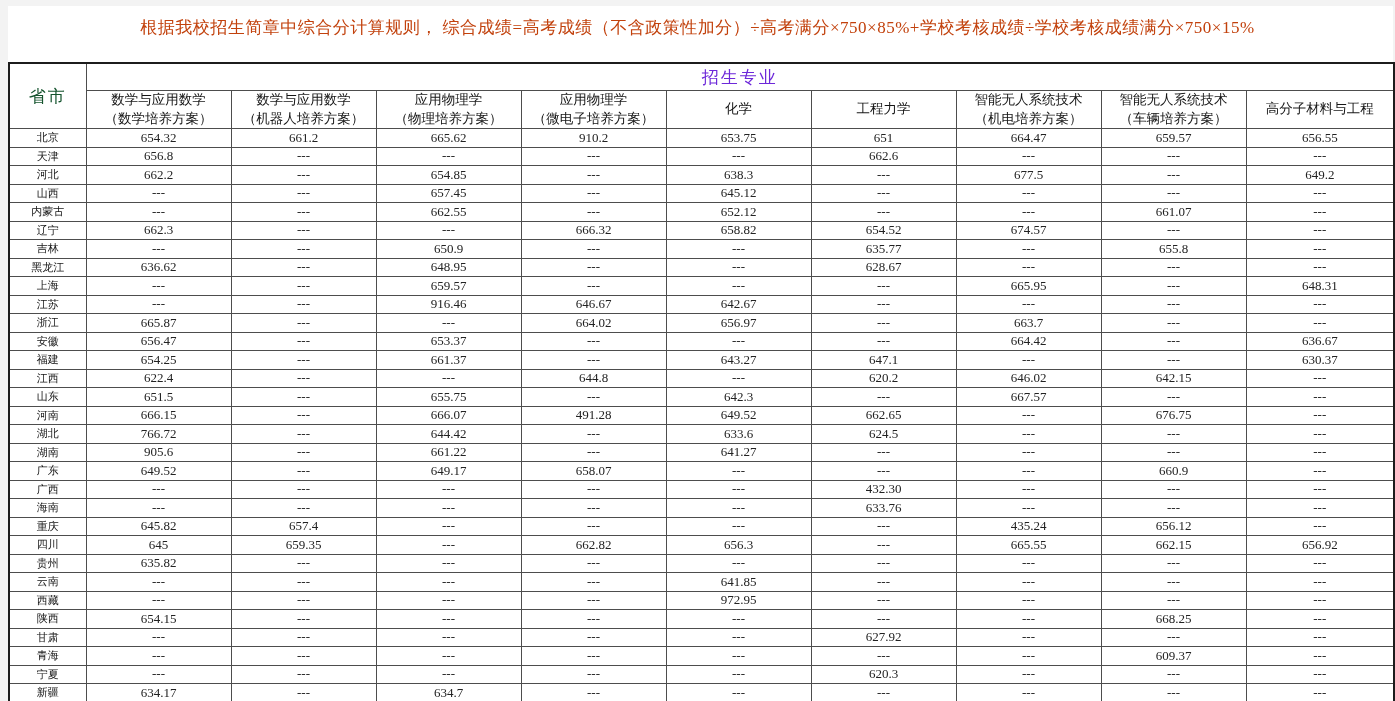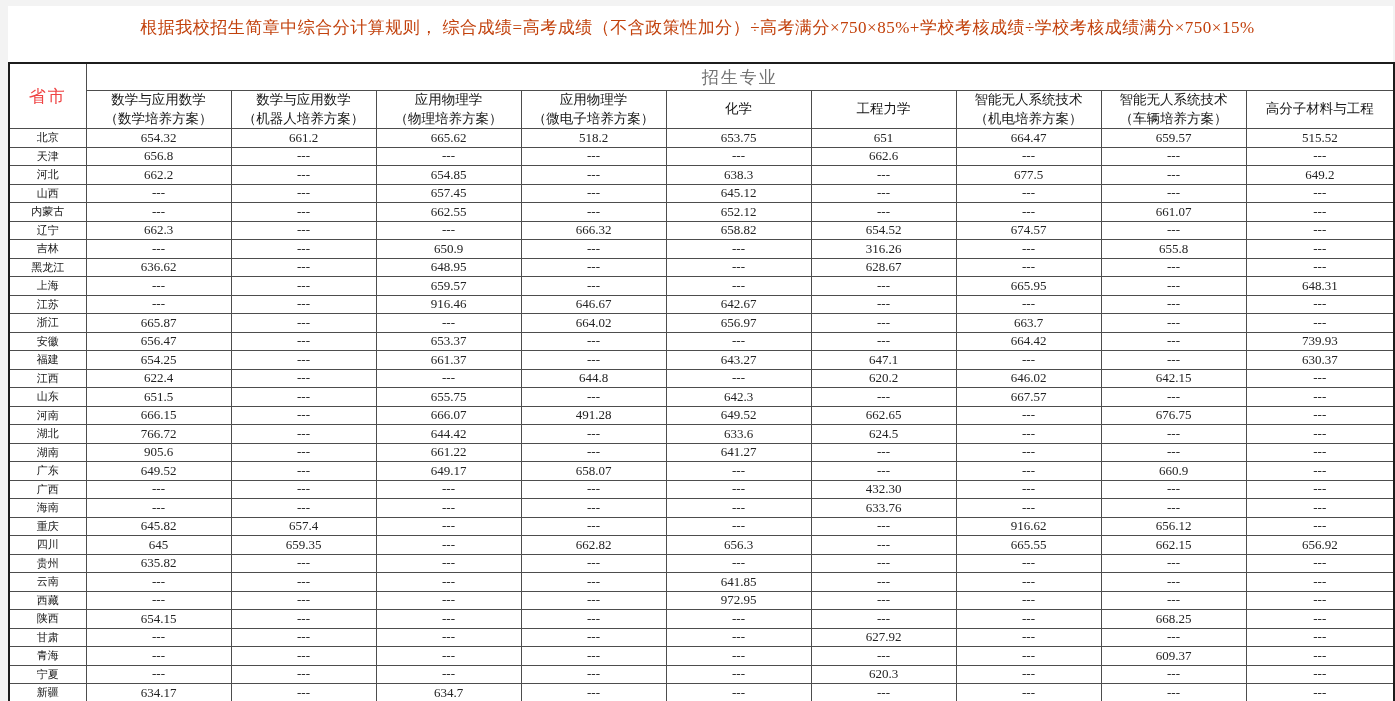--- a/index.html
+++ b/index.html
@@ -26,24 +26,24 @@
     border-bottom:3px solid #000;
   }
   table.scores th, table.scores td{
     border:1px solid #4d4d4d;
     padding:0 2px;
     text-align:center;vertical-align:middle;
     font-weight:normal;
     overflow:hidden;
   }
   th.corner{
-    font-size:17px;letter-spacing:2px;color:#ef4444;
+    font-size:17px;letter-spacing:2px;color:#14532d;
   }
   th.group{
-    height:26px;font-size:17px;font-weight:bold;letter-spacing:2px;color:#737373;
+    height:26px;font-size:17px;font-weight:bold;letter-spacing:2px;color:#6d28d9;
   }
   tr.majors th{
     height:37px;font-size:13.5px;line-height:1.35;
     white-space:pre-line;color:#151515;
   }
   tbody th.province{
     font-size:11px;color:#151515;
   }
   tbody td{
     height:17.5px;font-size:13px;color:#222;
@@ -91,26 +91,26 @@
 （车辆培养方案）</th>
         <th>高分子材料与工程</th>
       </tr>
   </thead>
   <tbody id="table-body">
       <tr>
         <th class="province">北京</th>
         <td>654.32</td>
         <td>661.2</td>
         <td>665.62</td>
-        <td>518.2</td>
+        <td>910.2</td>
         <td>653.75</td>
         <td>651</td>
         <td>664.47</td>
         <td>659.57</td>
-        <td>515.52</td>
+        <td>656.55</td>
       </tr>
       <tr>
         <th class="province">天津</th>
         <td>656.8</td>
         <td>---</td>
         <td>---</td>
         <td>---</td>
         <td>---</td>
         <td>662.6</td>
         <td>---</td>
@@ -165,21 +165,21 @@
         <td>---</td>
         <td>---</td>
       </tr>
       <tr>
         <th class="province">吉林</th>
         <td>---</td>
         <td>---</td>
         <td>650.9</td>
         <td>---</td>
         <td>---</td>
-        <td>316.26</td>
+        <td>635.77</td>
         <td>---</td>
         <td>655.8</td>
         <td>---</td>
       </tr>
       <tr>
         <th class="province">黑龙江</th>
         <td>636.62</td>
         <td>---</td>
         <td>648.95</td>
         <td>---</td>
@@ -228,21 +228,21 @@
       <tr>
         <th class="province">安徽</th>
         <td>656.47</td>
         <td>---</td>
         <td>653.37</td>
         <td>---</td>
         <td>---</td>
         <td>---</td>
         <td>664.42</td>
         <td>---</td>
-        <td>739.93</td>
+        <td>636.67</td>
       </tr>
       <tr>
         <th class="province">福建</th>
         <td>654.25</td>
         <td>---</td>
         <td>661.37</td>
         <td>---</td>
         <td>643.27</td>
         <td>647.1</td>
         <td>---</td>
@@ -346,21 +346,21 @@
         <td>---</td>
       </tr>
       <tr>
         <th class="province">重庆</th>
         <td>645.82</td>
         <td>657.4</td>
         <td>---</td>
         <td>---</td>
         <td>---</td>
         <td>---</td>
-        <td>916.62</td>
+        <td>435.24</td>
         <td>656.12</td>
         <td>---</td>
       </tr>
       <tr>
         <th class="province">四川</th>
         <td>645</td>
         <td>659.35</td>
         <td>---</td>
         <td>662.82</td>
         <td>656.3</td>

